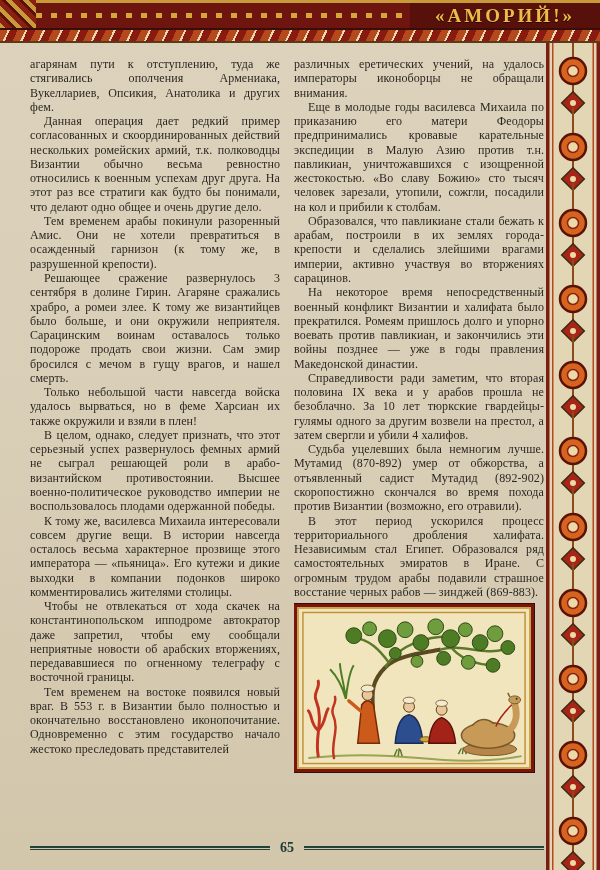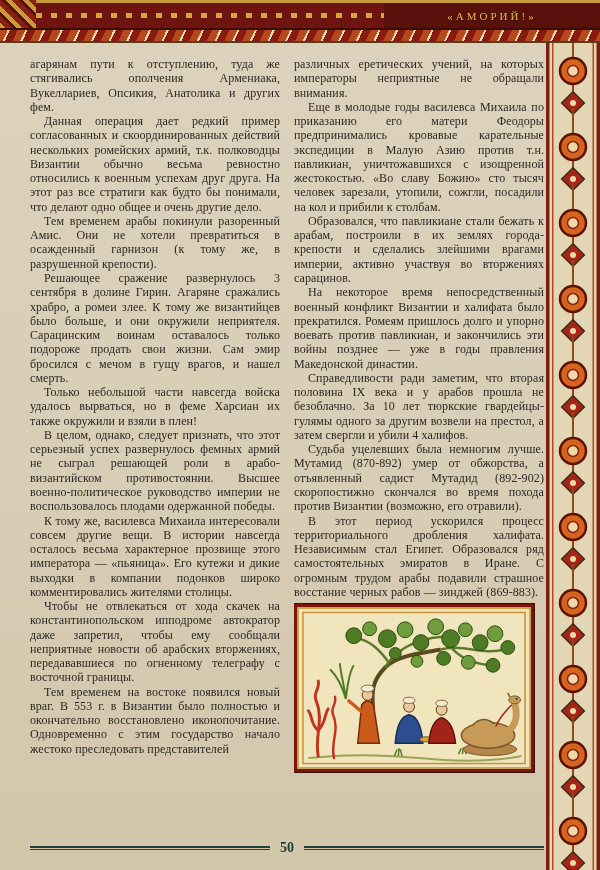--- a/index.html
+++ b/index.html
@@ -20,23 +20,23 @@
     background:repeating-linear-gradient(45deg,#c99a3a 0 4px,#8a2012 4px 9px,#5a1208 9px 12px);
     border-bottom:2px solid #3a0e08;
   }
   .top-band {
     flex:1; background-color:#6e150f;
     background-image:repeating-linear-gradient(90deg,#d4a53a 0 6px, rgba(0,0,0,0) 6px 15px);
     background-size:100% 5px; background-position:0 center; background-repeat:no-repeat;
     border-top:3px solid #c99a3a; border-bottom:2px solid #3a0e08;
   }
   .title-block {
-    width:216px; background:#58100b; color:#e8bd4a;
+    width:190px; background:#58100b; color:#e8bd4a;
     display:flex; align-items:center; justify-content:center;
-    font-size:11px; font-weight:normal; letter-spacing:3px;
+    font-size:19px; font-weight:bold; letter-spacing:3px;
     border-top:3px solid #c99a3a; border-bottom:2px solid #3a0e08;
     text-shadow:0 1px 0 #2a0604;
   }
   .sub-band {
     position:absolute; top:30px; left:0; right:0; height:13px; z-index:2;
     background:repeating-linear-gradient(115deg,#b5481c 0 7px,#ead9ae 7px 9px,#8a1a10 9px 16px);
     border-bottom:2px solid #5a3a18;
   }
 
   
@@ -121,21 +121,21 @@
         <p class="para">Тем временем арабы покинули разоренный Амис. Они не хотели превратиться в осажденный гарнизон (к тому же, в разрушенной крепости).</p>
         <p class="para">Решающее сражение развернулось 3 сентября в долине Гирин. Агаряне сражались храбро, а ромеи злее. К тому же византийцев было больше, и они окружили неприятеля. Сарацинским воинам оставалось только подороже продать свои жизни. Сам эмир бросился с мечом в гущу врагов, и нашел смерть.</p>
         <p class="para">Только небольшой части навсегда войска удалось вырваться, но в феме Харсиан их также окружили и взяли в плен!</p>
         <p class="para">В целом, однако, следует признать, что этот серьезный успех развернулось фемных армий не сыграл решающей роли в арабо-византийском противостоянии. Высшее военно-политическое руководство империи не воспользовалось плодами одержанной победы.</p>
         <p class="para">К тому же, василевса Михаила интересовали совсем другие вещи. В истории навсегда осталось весьма характерное прозвище этого императора — «пьяница». Его кутежи и дикие выходки в компании подонков широко комментировались жителями столицы.</p>
         <p class="para">Чтобы не отвлекаться от хода скачек на константинопольском ипподроме автократор даже запретил, чтобы ему сообщали неприятные новости об арабских вторжениях, передававшиеся по огненному телеграфу с восточной границы.</p>
         <p class="para">Тем временем на востоке появился новый враг. В 553 г. в Византии было полностью и окончательно восстановлено иконопочитание. Одновременно с этим государство начало жестоко преследовать представителей</p>
       </div>
     <div class="col">
       <div>
-          <p class="para no-indent">различных еретических учений, на которых императоры неприятные не обращали внимания.</p>
+          <p class="para no-indent">различных еретических учений, на удалось императоры иконоборцы не обращали внимания.</p>
           <p class="para">Еще в молодые годы василевса Михаила по приказанию его матери Феодоры предпринимались кровавые карательные экспедиции в Малую Азию против т.н. павликиан, уничтожавшихся с изощренной жестокостью. «Во славу Божию» сто тысяч человек зарезали, утопили, сожгли, посадили на кол и прибили к столбам.</p>
           <p class="para">Образовался, что павликиане стали бежать к арабам, построили в их землях города-крепости и сделались злейшими врагами империи, активно участвуя во вторжениях сарацинов.</p>
           <p class="para">На некоторое время непосредственный военный конфликт Византии и халифата было прекратился. Ромеям пришлось долго и упорно воевать против павликиан, и закончились эти войны позднее — уже в годы правления Македонской династии.</p>
           <p class="para">Справедливости ради заметим, что вторая половина IX века и у арабов прошла не безоблачно. За 10 лет тюркские гвардейцы-гулямы одного за другим возвели на престол, а затем свергли и убили 4 халифов.</p>
           <p class="para">Судьба уцелевших была немногим лучше. Мутамид (870-892) умер от обжорства, а отъявленный садист Мутадид (892-902) скоропостижно скончался во время похода против Византии (возможно, его отравили).</p>
           <p class="para">В этот период ускорился процесс территориального дробления халифата. Независимым стал Египет. Образовался ряд самостоятельных эмиратов в Иране. С огромным трудом арабы подавили страшное восстание черных рабов — зинджей (869-883).</p>
         </div>
       <div class="illustration">
         <svg viewBox="0 0 230 158">
           <rect width="230" height="158" fill="#f1e5bd"></rect>
@@ -193,17 +193,17 @@
           <circle cx="219" cy="90" r="1" fill="#3a2a10"></circle>
           <path d="M212,88 l-2,-4" stroke="#7a5a28" stroke-width="1.5"></path>
           <path d="M214,96 C206,104 200,112 198,118" stroke="#a32318" stroke-width="1.5" fill="none"></path>
         </svg>
       </div>
     </div>
   </div>
 
   <div class="footer">
     <div class="rule"></div>
-    <span class="page-number">50</span>
+    <span class="page-number">65</span>
     <div class="rule"></div>
   </div>
 
 </div>
 
 </body></html>

